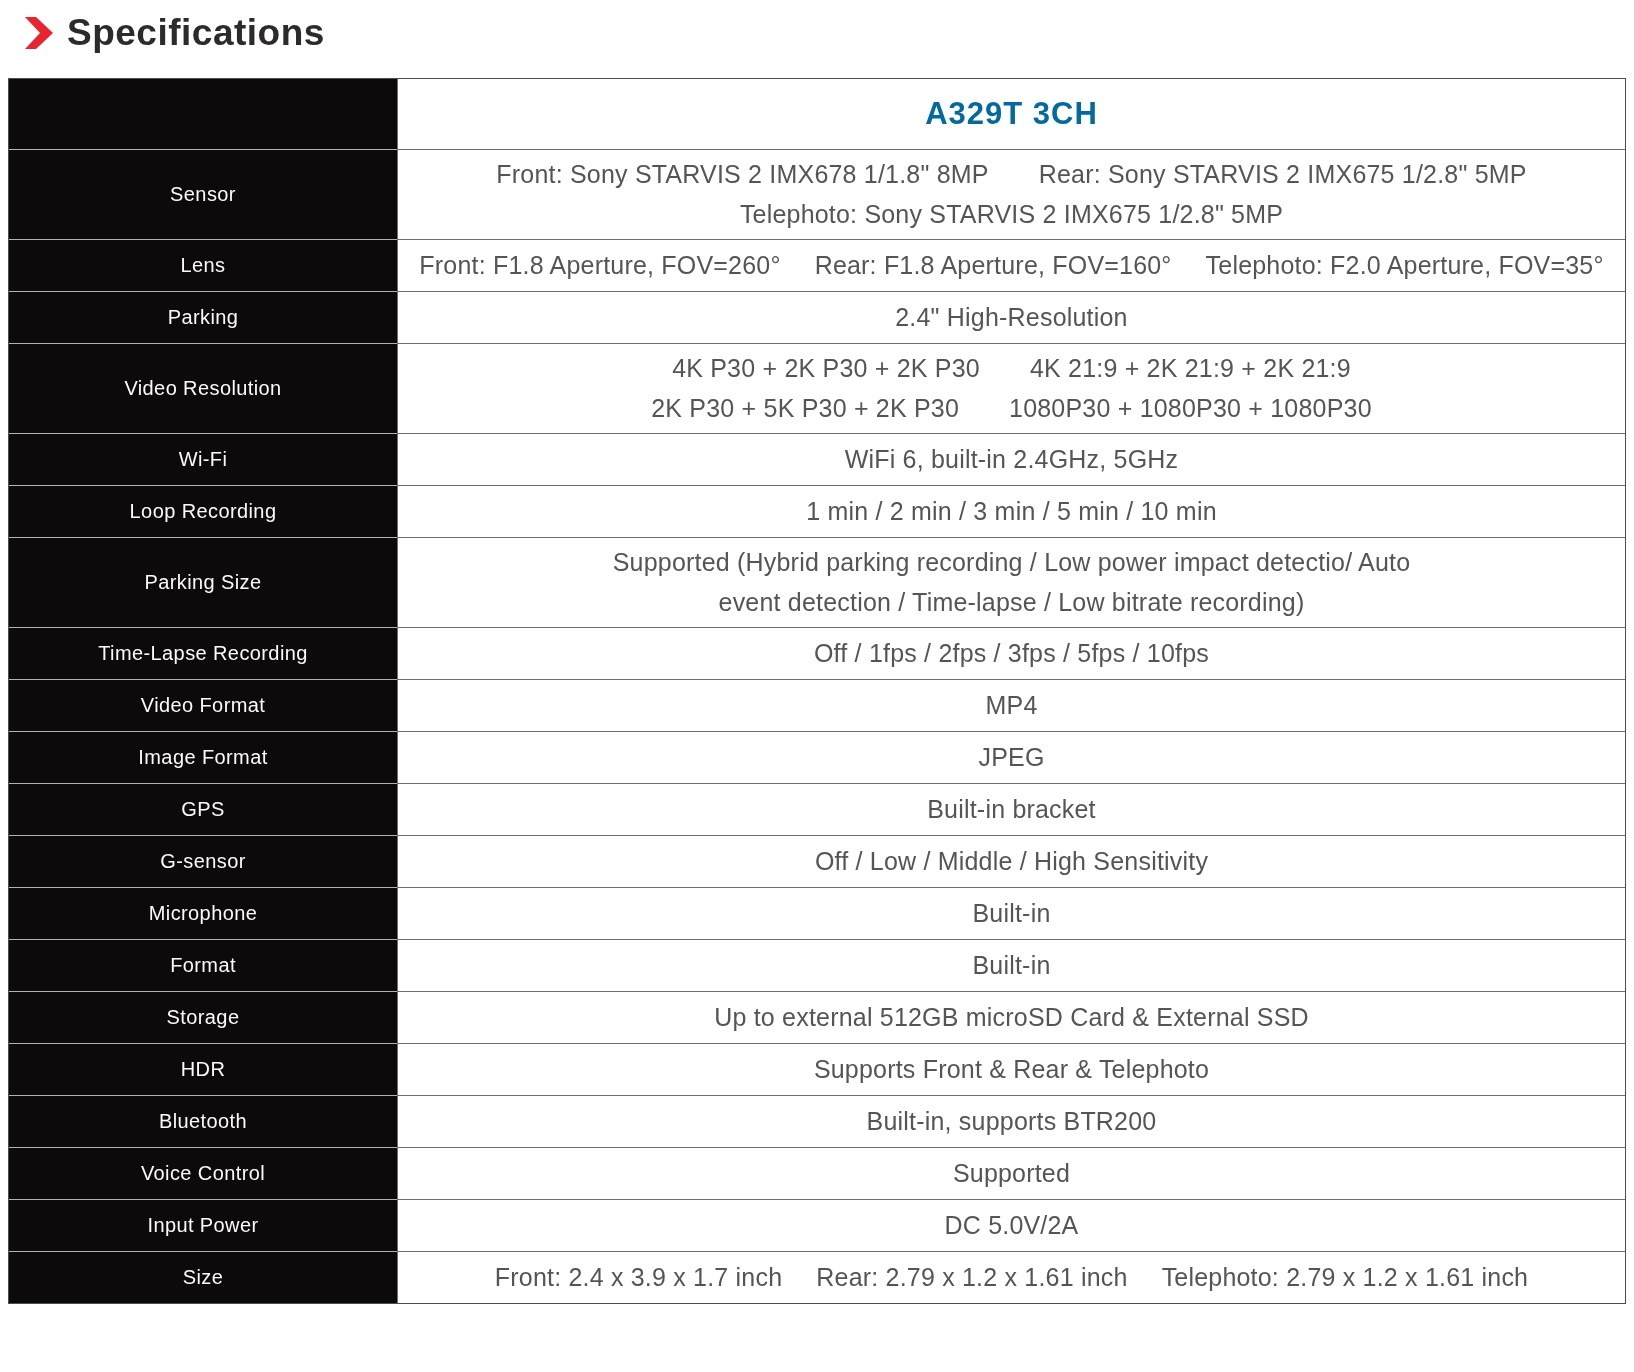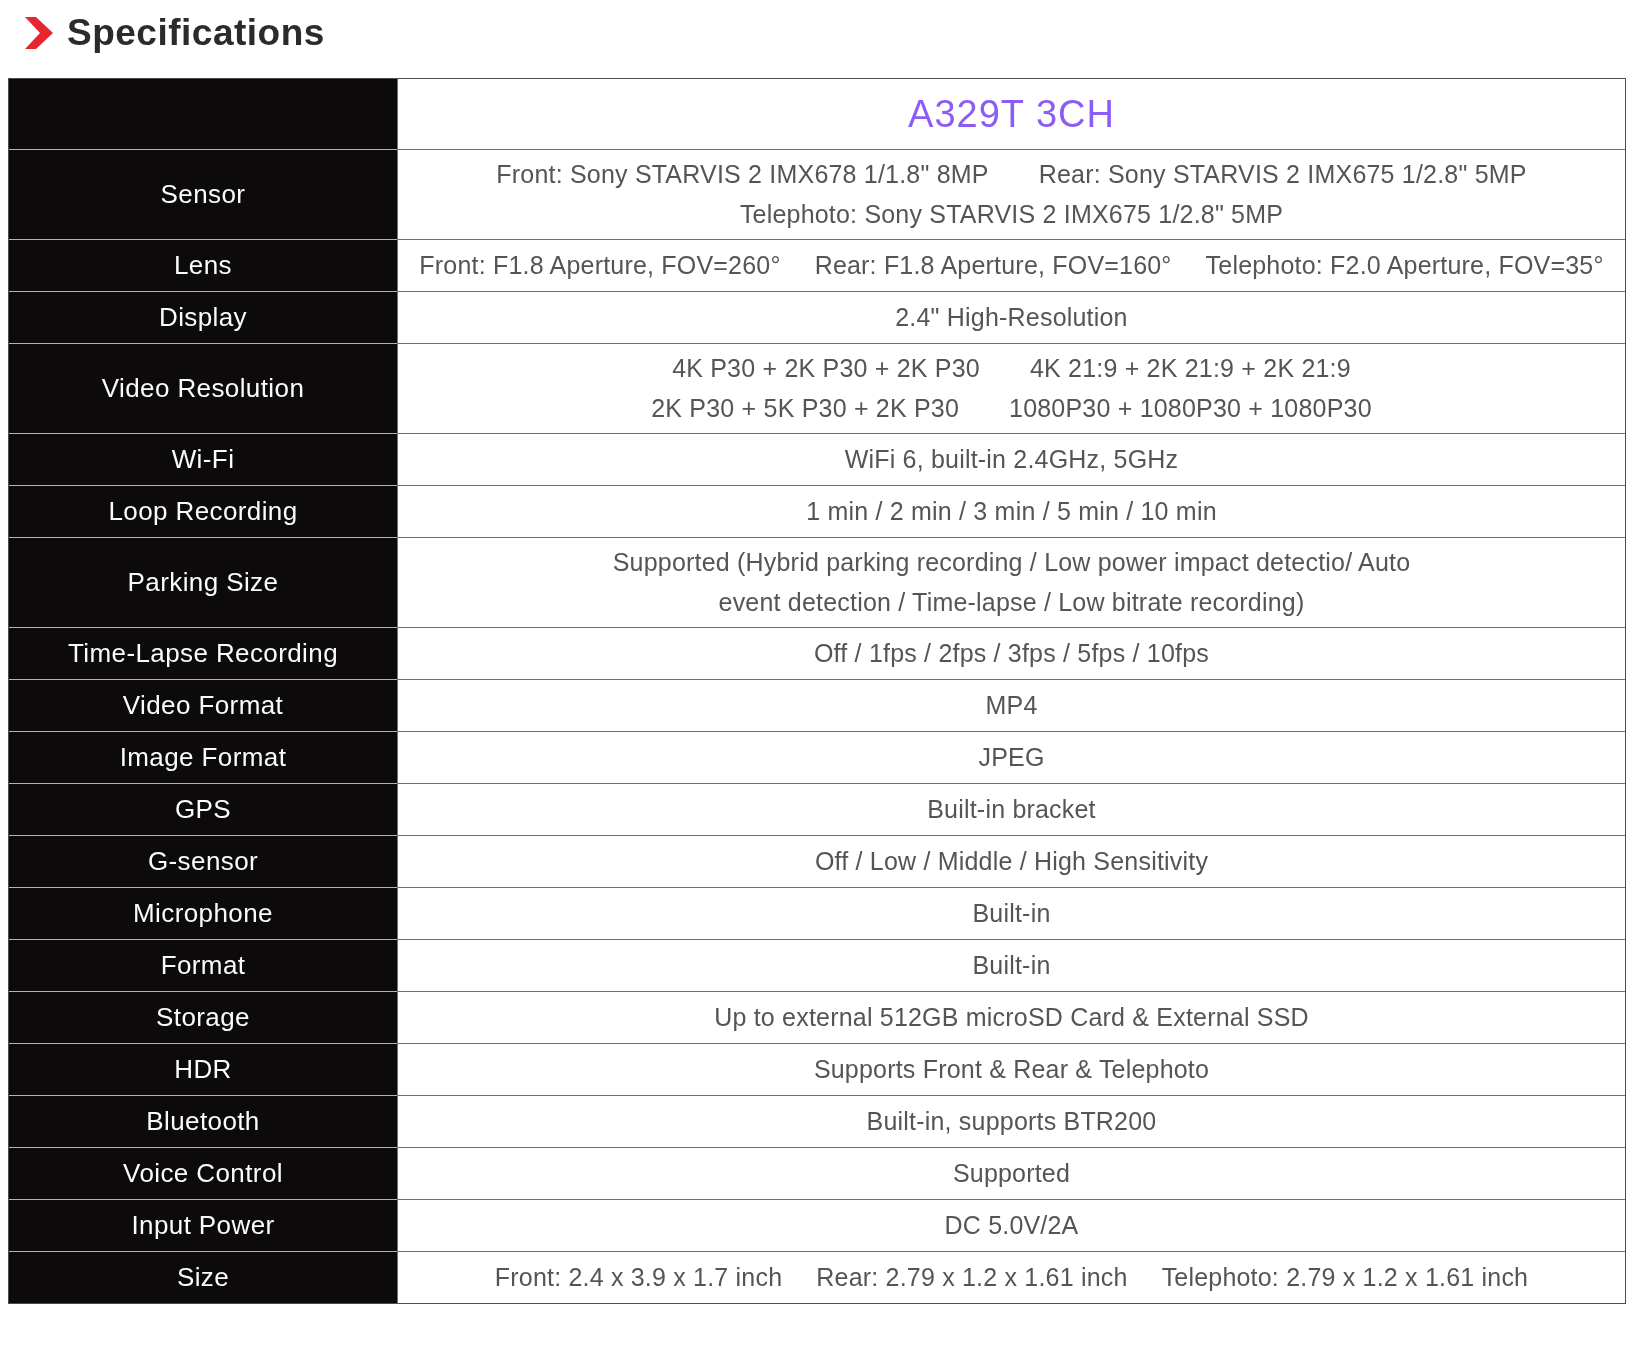--- a/index.html
+++ b/index.html
@@ -36,21 +36,21 @@
   .header-row { min-height: 70px; }
 
   .label-cell {
     flex: 0 0 388px;
     width: 388px;
     background: #0d0a0b;
     color: #fbfbfb;
     display: flex;
     align-items: center;
     justify-content: center;
-    font-size: 26px;
+    font-size: 20px;
     letter-spacing: 0.4px;
     border-top: 1px solid #b3b3b3;
     box-sizing: border-box;
   }
   .value-cell {
     flex: 1;
     display: flex;
     flex-direction: column;
     align-items: center;
     justify-content: center;
@@ -59,23 +59,23 @@
     color: #555557;
     border-top: 1px solid #6d6e70;
     border-left: 1px solid #6d6e70;
     padding: 8px 10px;
     box-sizing: border-box;
     letter-spacing: 0.2px;
   }
   .header-row .label-cell { border-top: none; }
   .header-row .value-cell {
     border-top: none;
-    font-weight: normal;
-    font-size: 38px;
-    color: #8b5cf6;
+    font-weight: bold;
+    font-size: 31px;
+    color: #0369a1;
     letter-spacing: 1px;
   }
   .line {
     display: flex;
     justify-content: flex-start;
     line-height: 1.32;
     white-space: nowrap;
     gap: 50px;
   }
   .line.cols-3 { gap: 34px; }
@@ -117,21 +117,21 @@
           <div class="label-cell">Lens</div>
           <div class="value-cell">
             <div class="line cols-3">
               <span class="seg">Front: F1.8 Aperture, FOV=260°</span>
               <span class="seg">Rear: F1.8 Aperture, FOV=160°</span>
               <span class="seg">Telephoto: F2.0 Aperture, FOV=35°</span>
             </div>
           </div>
         </div>
         <div class="row">
-          <div class="label-cell">Display</div>
+          <div class="label-cell">Parking</div>
           <div class="value-cell">
             <div class="line cols-1">
               <span class="seg">2.4" High-Resolution</span>
             </div>
           </div>
         </div>
         <div class="row">
           <div class="label-cell">Video Resolution</div>
           <div class="value-cell">
             <div class="line cols-2">

